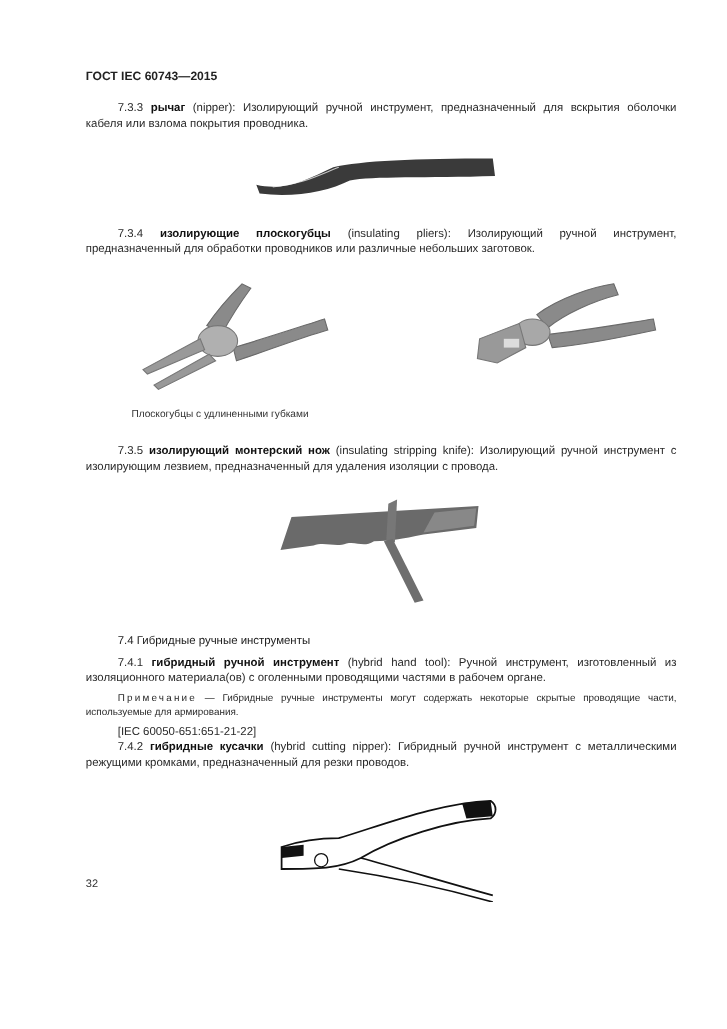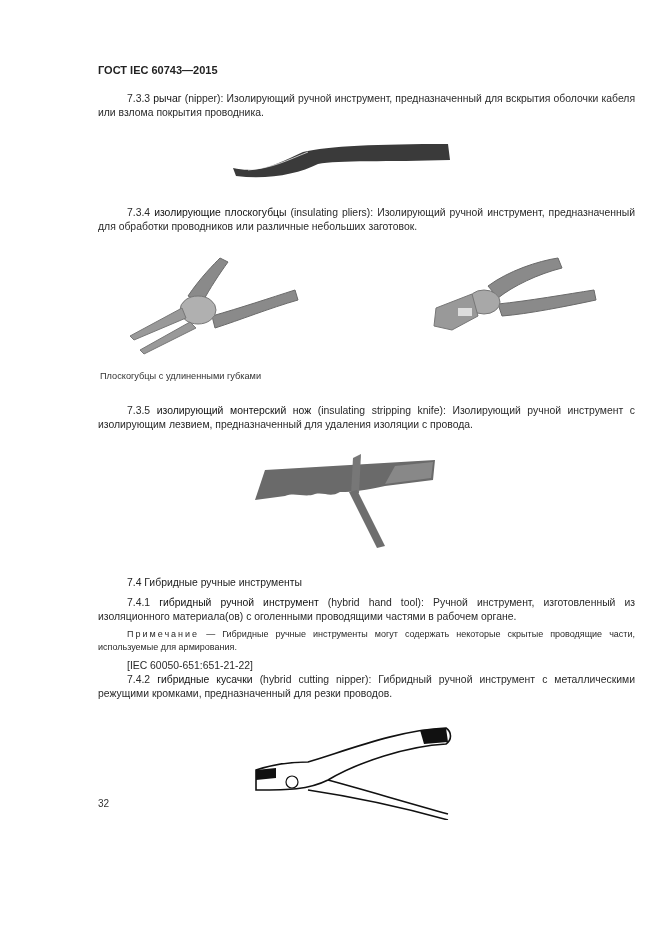--- a/index.html
+++ b/index.html
@@ -1,25 +1,25 @@
 <!DOCTYPE html>
 <html><head>
 <meta charset="utf-8">
 <style>
   html, body { margin: 0; padding: 0; background: #ffffff; }
   body { width: 661px; height: 935px; position: relative; overflow: hidden;
          font-family: "Liberation Sans", sans-serif; color: #222; }
-  .abs { position: absolute; margin-left: 20px; }
+  .abs { position: absolute; }
   .hdr { left: 78px; top: 64px; font-size: 11px; font-weight: bold; color: #222; }
   .para { left: 78px; width: 537px; font-size: 10.4px; line-height: 14px; text-align: justify; color: #2a2a2a; }
   .para .ind { display: inline-block; width: 29px; }
-  .para b { font-weight: normal; color: #111; }
+  .para b { font-weight: bold; color: #111; }
   .note { font-size: 9px; line-height: 12.5px; }
   .note .sp { letter-spacing: 2px; }
-  .cap { font-size: 9.2px; line-height: 12px; color: #333; }
+  .cap { font-size: 9.2px; line-height: 12px; text-align: center; color: #333; }
   .sub { left: 107px; top: 577px; font-size: 10.4px; font-weight: normal; color: #222; }
   .pg { left: 78px; top: 798px; font-size: 10px; color: #333; }
   svg { position: absolute; }
 </style>
 </head>
 <body>
 
 <div class="abs hdr">ГОСТ IEC 60743—2015</div>
 
 <div class="abs para" style="top:92px">

